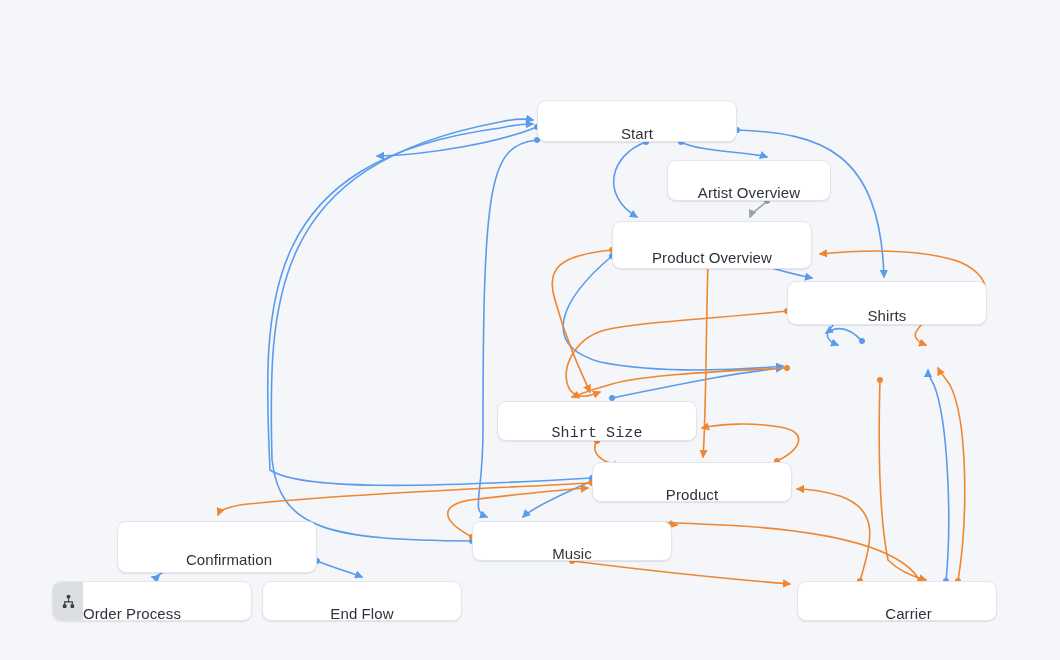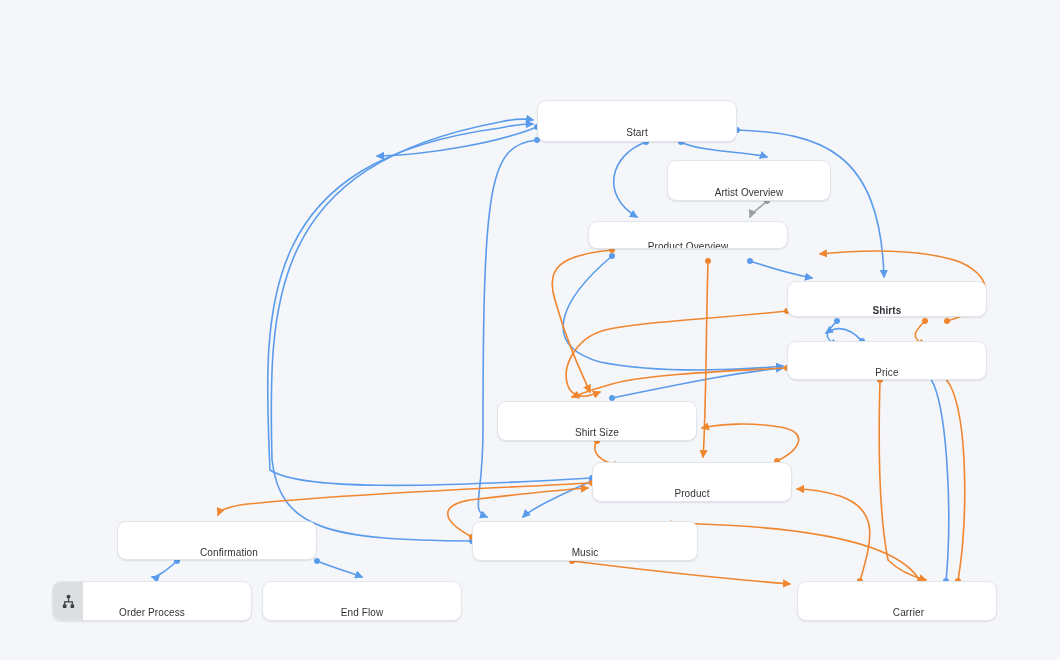--- a/index.html
+++ b/index.html
@@ -34,25 +34,25 @@
     background: #ffffff;
     border: 1px solid #e2e5e9;
     border-radius: 9px;
     box-shadow: 0 1px 2px rgba(16,24,40,0.06), 0 1px 1px rgba(16,24,40,0.04);
     display: flex;
     align-items: center;
     justify-content: center;
     overflow: hidden;
   }
   .node-label {
-    font-size: 10px;
+    font-size: 15px;
     color: #2f3337;
     letter-spacing: 0.1px;
     line-height: 1;
-    text-align: center;
+    text-align: left;
     white-space: nowrap;
     margin-top: 24px;
   }
   .node.has-badge {
     justify-content: flex-start;
   }
   .node.has-badge .node-label {
     flex: 1;
     padding-right: 30px;
   }
@@ -173,45 +173,42 @@
 
   <div class="node" style="left:537px; top:100px; width:200px; height:42px;">
     <span class="node-label">Start</span>
   </div>
 
 
   <div class="node" style="left:667px; top:160px; width:164px; height:41px;">
     <span class="node-label">Artist Overview</span>
   </div>
 
-  <div class="node" style="left:588px; top:221px; width:200px; height:28px;">
+  <div class="node" style="left:612px; top:221px; width:200px; height:48px;">
     <span class="node-label">Product Overview</span>
   </div>
 
-  <div class="node" style="left:787px; top:281px; width:200px; height:36px;font-weight:bold;">
+  <div class="node" style="left:787px; top:281px; width:200px; height:44px;">
     <span class="node-label">Shirts</span>
   </div>
 
-  <div class="node" style="left:787px; top:341px; width:200px; height:39px;">
-    <span class="node-label">Price</span>
-  </div>
-
-  <div class="node" style="left:497px; top:401px; width:200px; height:40px;">
+
+  <div class="node" style="left:497px; top:401px; width:200px; height:40px;font-family:Liberation Mono, monospace;">
     <span class="node-label">Shirt Size</span>
   </div>
 
   <div class="node" style="left:592px; top:462px; width:200px; height:40px;">
     <span class="node-label">Product</span>
   </div>
 
-  <div class="node" style="left:117px; top:521px; width:200px; height:39px;padding-left:24px;">
+  <div class="node" style="left:117px; top:521px; width:200px; height:52px;padding-left:24px;">
     <span class="node-label">Confirmation</span>
   </div>
 
-  <div class="node" style="left:472px; top:521px; width:226px; height:40px;">
+  <div class="node" style="left:472px; top:521px; width:200px; height:40px;">
     <span class="node-label">Music</span>
   </div>
 
   <div class="node has-badge" style="left:52px; top:581px; width:200px; height:40px;">
     <span class="node-badge">
       <svg width="15" height="15" viewBox="0 0 16 16" aria-hidden="true">
         <circle cx="8" cy="3" r="2.1" fill="#3c4043"></circle>
         <rect x="2" y="11" width="3.8" height="3.8" rx="0.6" fill="#3c4043"></rect>
         <rect x="10.2" y="11" width="3.8" height="3.8" rx="0.6" fill="#3c4043"></rect>
         <path d="M8 5.1 L8 7.6 M3.9 11 L3.9 8.4 L12.1 8.4 L12.1 11" stroke="#3c4043" stroke-width="1.25" fill="none"></path>

